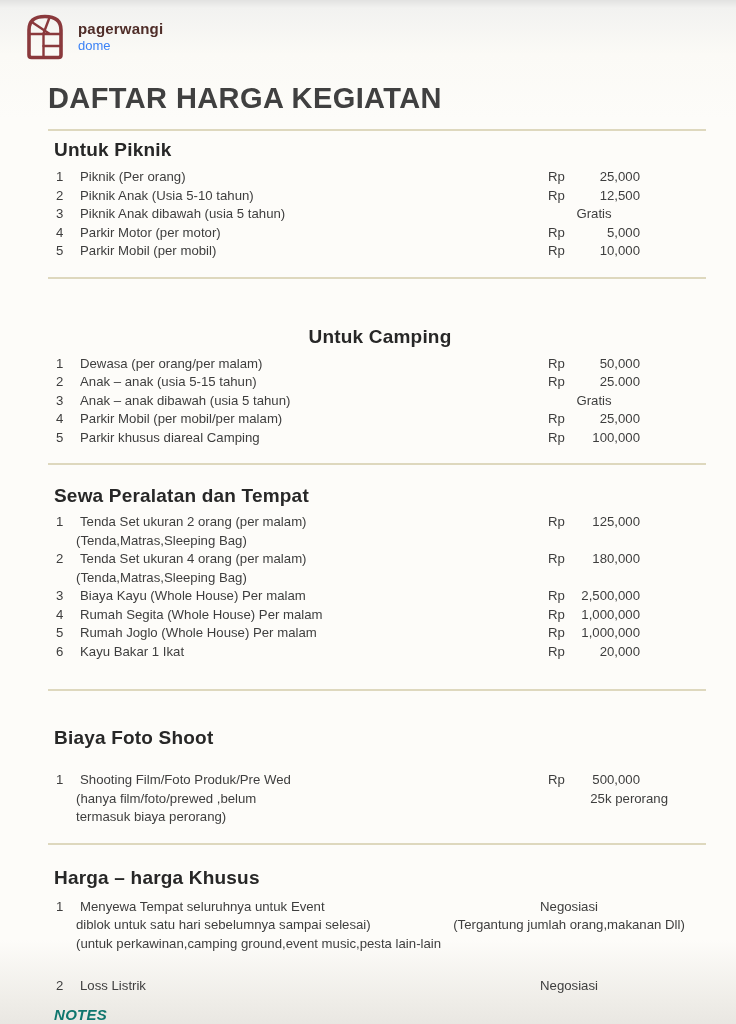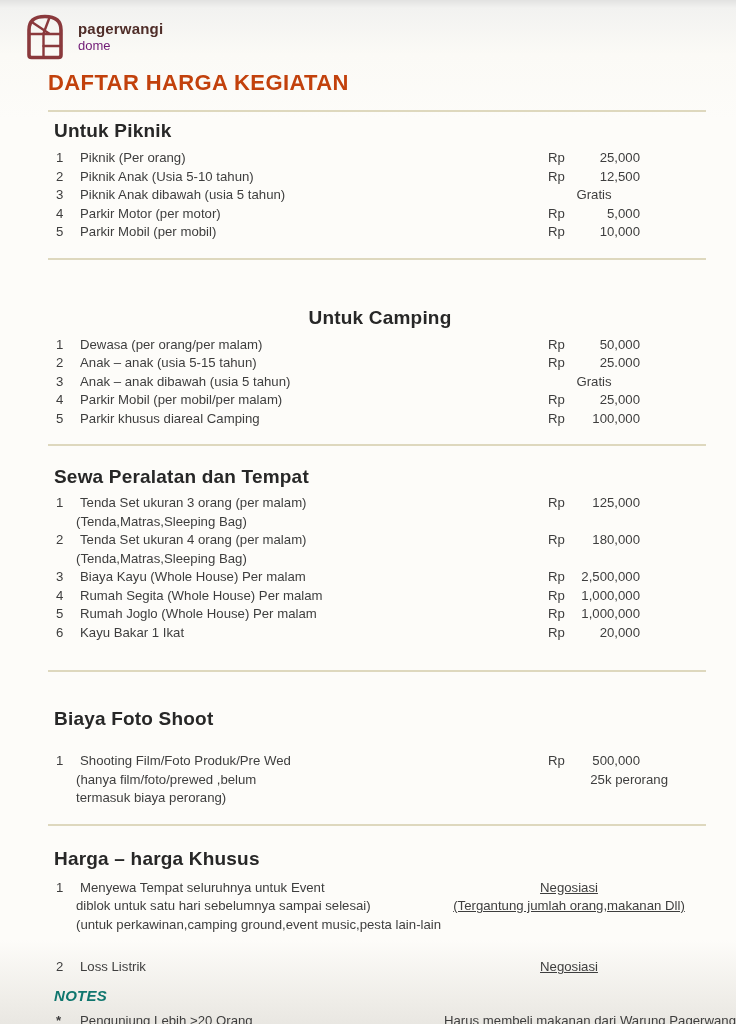--- a/index.html
+++ b/index.html
@@ -11,26 +11,26 @@
       #e2e2e1 0px, #f2f2f0 8px, #fbfaf6 55px, #fdfcf9 120px,
       #fdfcf9 940px, #efede8 1000px, #e9e7e2 1024px);
   }
   .page { width: 648px; height: 1024px; position: relative; }
 
   
   .brand { display: flex; align-items: center; padding: 12px 0 0 22px; }
   .brand svg { display: block; }
   .brand-text { margin-left: 10px; }
   .brand-name { font-size: 15px; font-weight: bold; color: #4f2d28; letter-spacing: .2px; }
-  .brand-sub  { font-size: 13px; color: #701a75; margin-top: 1px; }
+  .brand-sub  { font-size: 13px; color: #3b82f6; margin-top: 1px; }
 
   
   .title {
-    margin: 10px 0 0 48px; font-size: 22px; font-weight: bold;
-    color: #c2410c; letter-spacing: .4px;
+    margin: 22px 0 0 48px; font-size: 29px; font-weight: bold;
+    color: #404040; letter-spacing: .4px;
   }
 
   
   .content { margin: 0 30px 0 48px; width: 658px; }
   .rule { height: 2px; background: #d8d1b4; opacity: .85; margin: 16px 0 0 0; border: 0; }
   .rule.first { margin-top: 14px; }
   .rule.before-foto { margin-top: 28px; }
 
   .sec-title {
     font-size: 19px; font-weight: bold; color: #272727;
@@ -51,21 +51,21 @@
   .price { width: 92px; margin-right: 66px; flex: none; display: flex; }
   .price .cur { width: 30px; flex: none; text-align: left; }
   .price .amt { flex: 1; text-align: right; white-space: nowrap; }
   .price .amt.center { text-align: center; }
   .price.col { flex-direction: column; }
   .price-line { display: flex; }
   .price-line .cur { width: 30px; flex: none; }
   .price-line .amt { flex: 1; text-align: right; white-space: nowrap; }
   .price-note { text-align: right; white-space: nowrap; margin-right: -28px; }
 
-  .price-wide { width: 250px; margin-right: 12px; flex: none; display: flex; flex-direction: column; text-align: center; text-decoration: underline; }
+  .price-wide { width: 250px; margin-right: 12px; flex: none; display: flex; flex-direction: column; text-align: center; }
   .price-wide .nego { white-space: nowrap; }
   .price-wide .nego-note { white-space: nowrap; }
 
   .notes-title {
     font-size: 15px; font-weight: bold; font-style: italic; color: #0f766e;
     margin: 10px 0 8px 6px; letter-spacing: .3px;
   }
   .bullet { font-weight: bold; }
 </style>
 </head>
@@ -203,21 +203,21 @@
       </div>
     </section>
 
     <div class="rule"></div>
 
     <section class="s3">
       <div class="sec-title">Sewa Peralatan dan Tempat</div>
       <div class="row">
         <span class="num">1</span>
         <span class="main">
-          <span class="label">Tenda Set ukuran 3 orang (per malam)</span>
+          <span class="label">Tenda Set ukuran 2 orang (per malam)</span>
           <span class="sub">(Tenda,Matras,Sleeping Bag)</span>
         </span>
         <span class="price">
             <span class="cur">Rp</span>
             <span class="amt">125,000</span>
           </span>
       </div>
       <div class="row">
         <span class="num">2</span>
         <span class="main">

